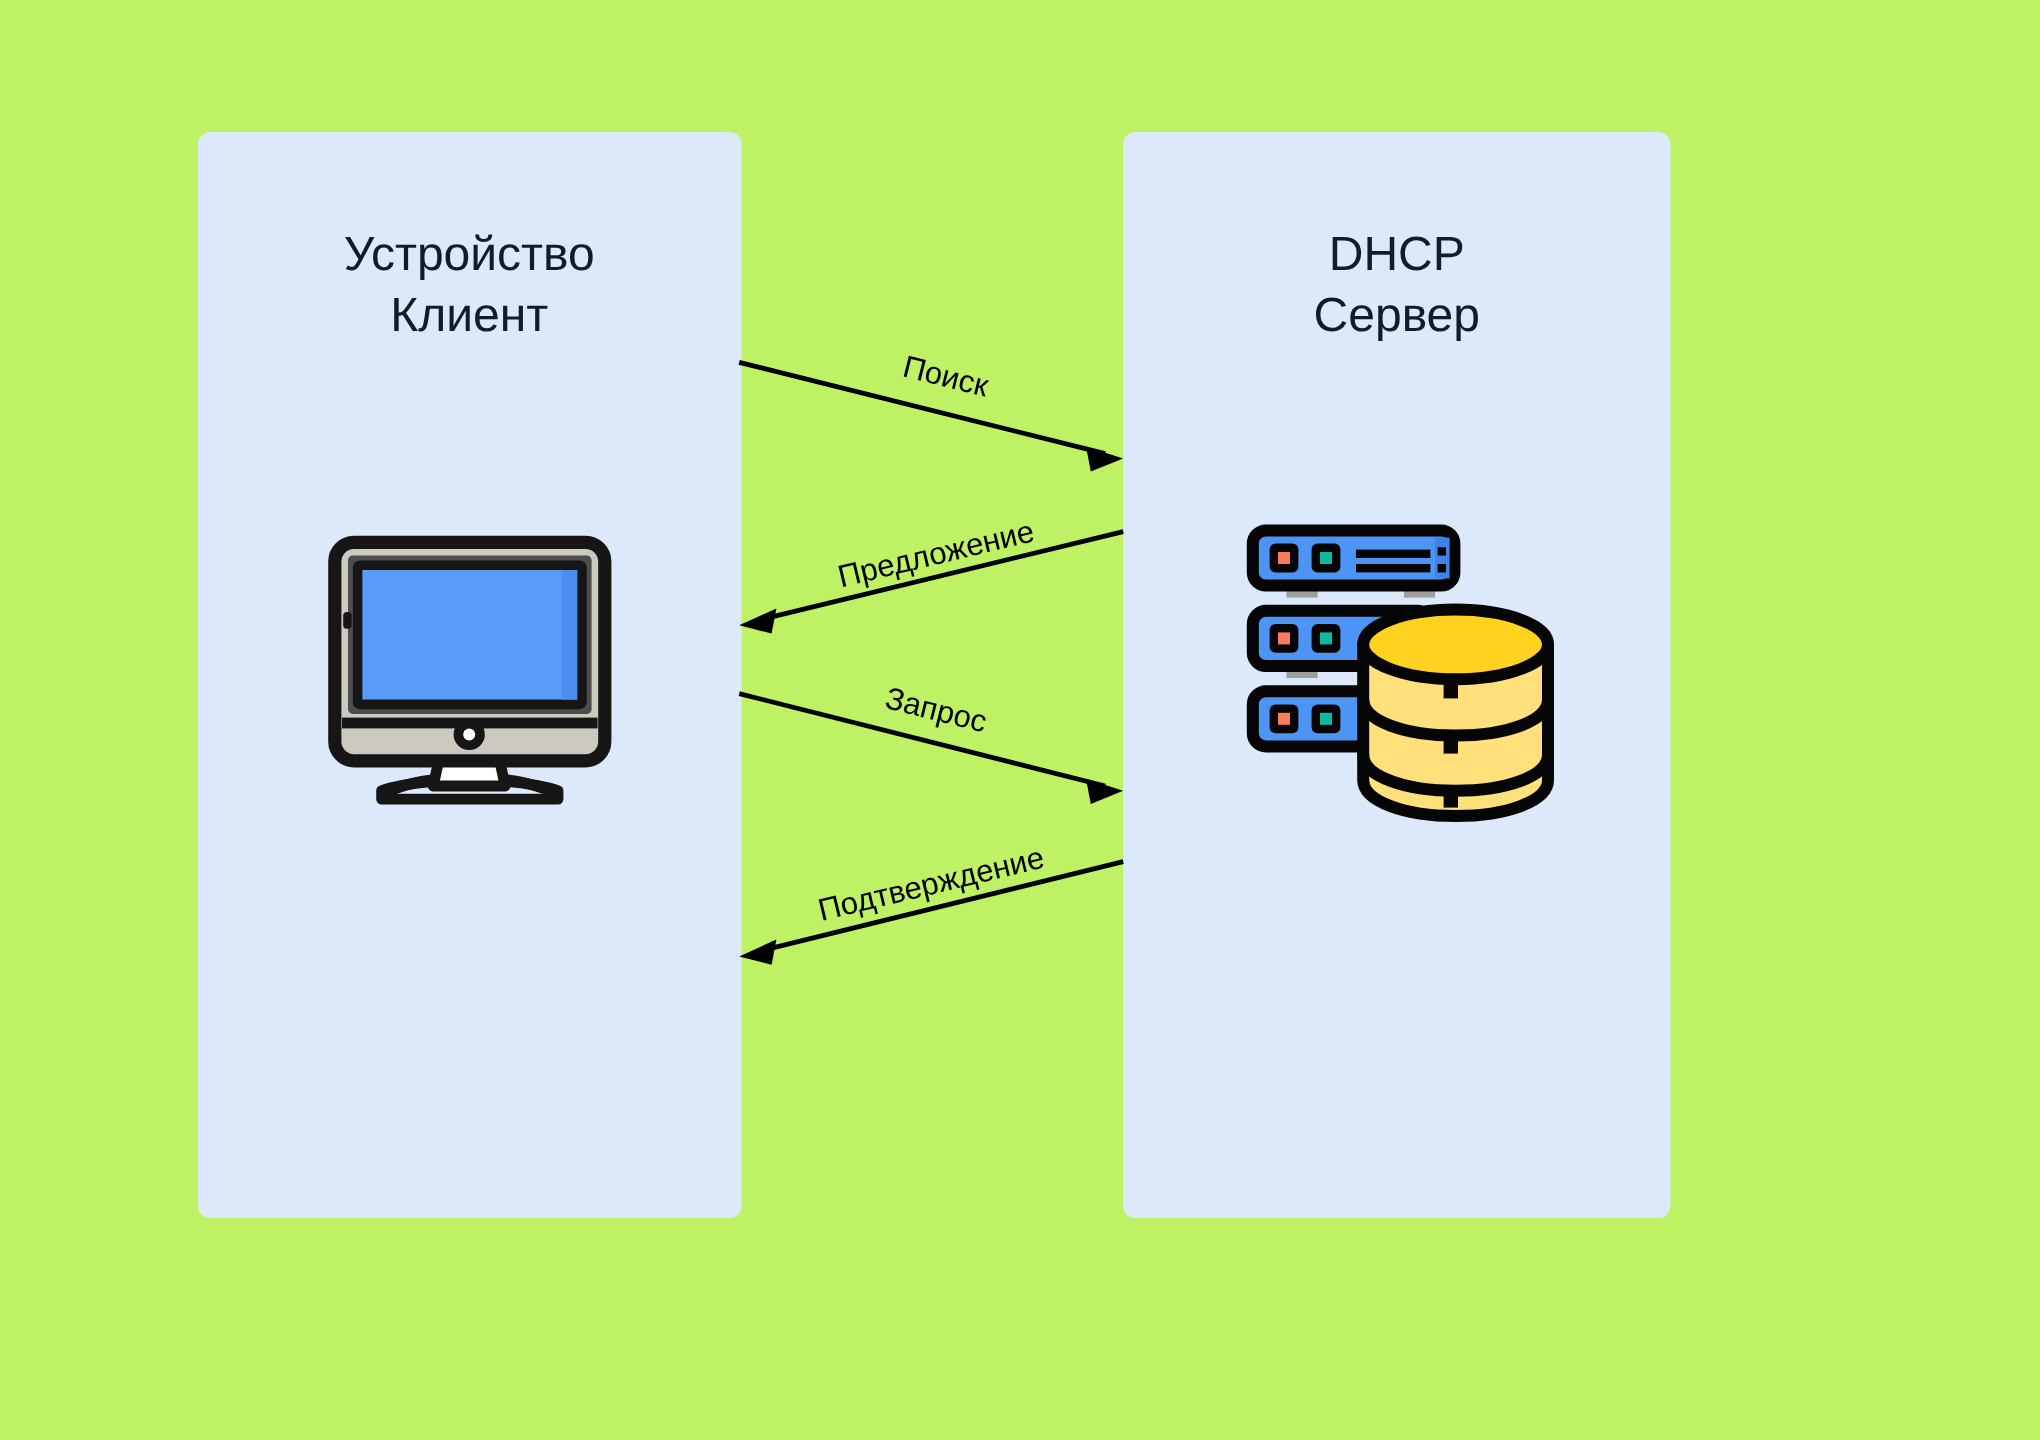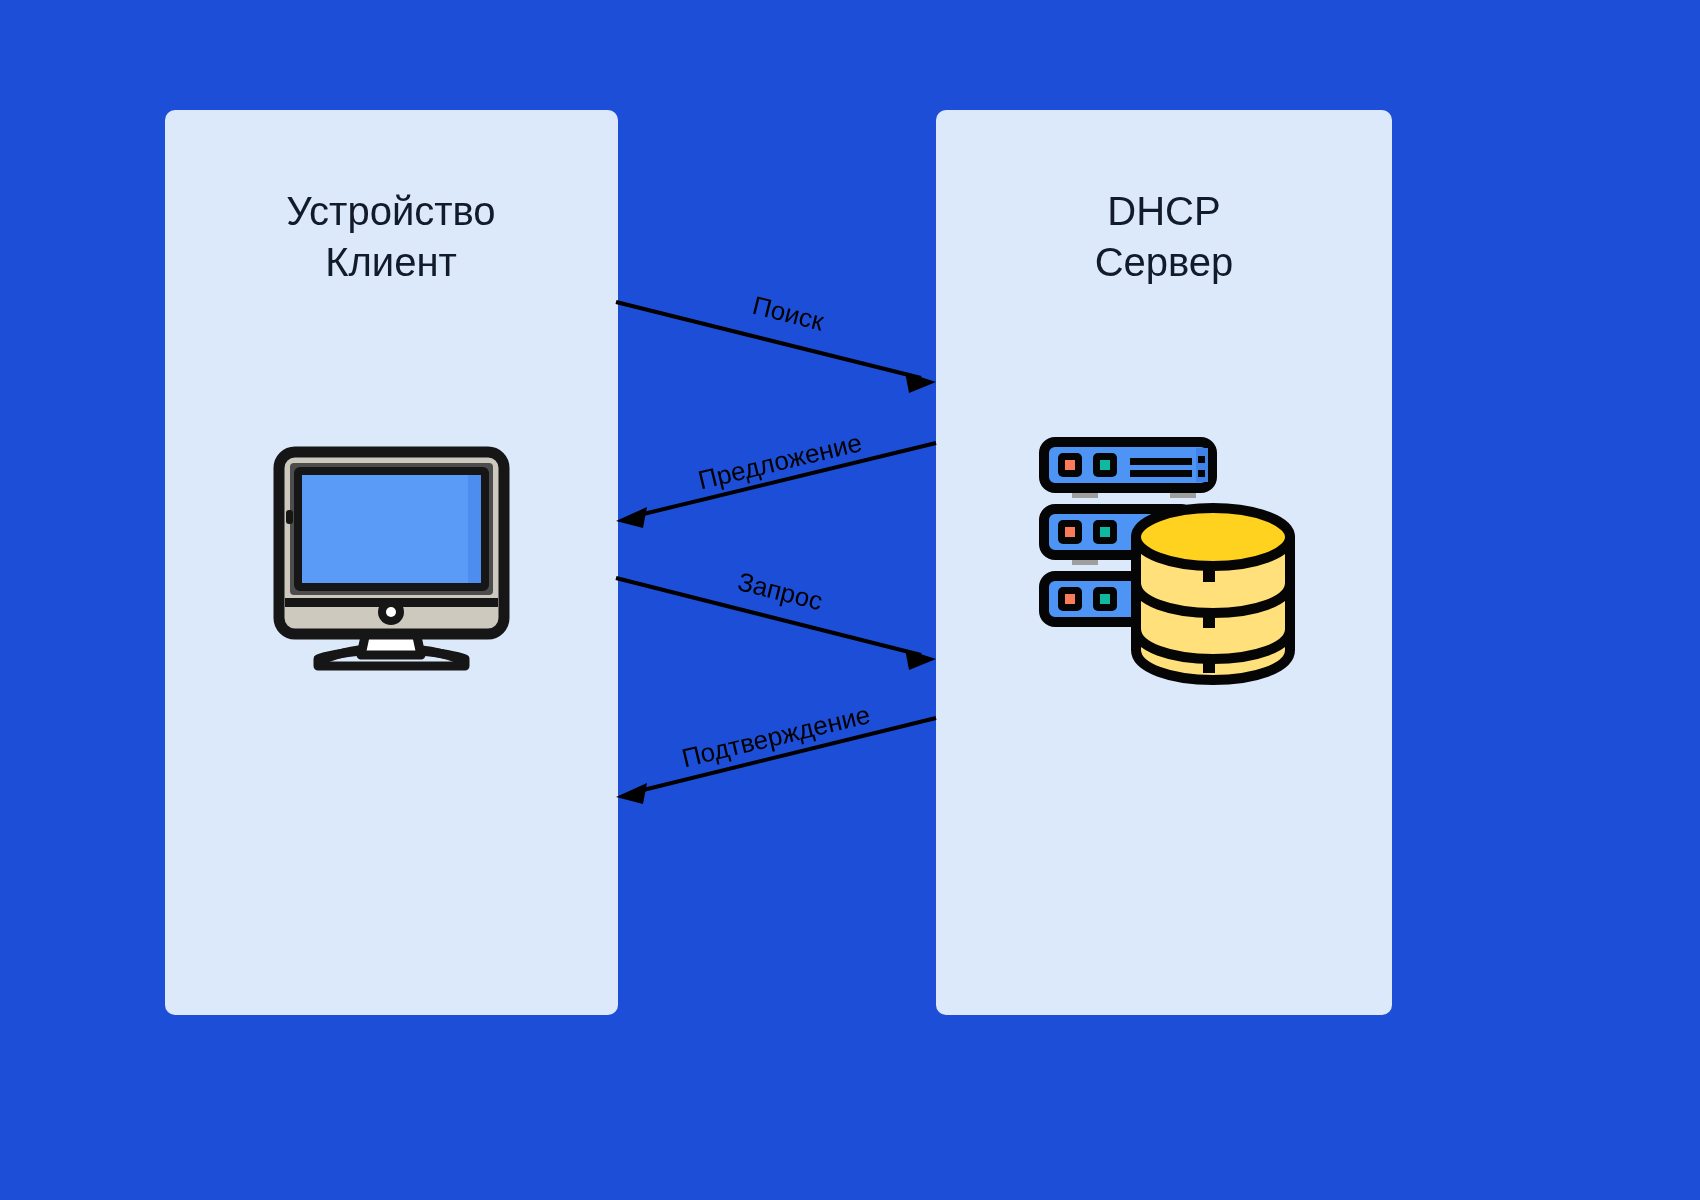--- a/index.html
+++ b/index.html
@@ -10,21 +10,21 @@
   body {
     width: 1700px;
     height: 1200px;
     font-family: "Liberation Sans", sans-serif;
     overflow: hidden;
   }
   #diagram-root {
     position: relative;
     width: 1700px;
     height: 1200px;
-    background: #1d4ed8;
+    background: #bef264;
   }
   svg.canvas {
     position: absolute;
     top: 0;
     left: 0;
     width: 1700px;
     height: 1200px;
     display: block;
   }
   .panel-title {

